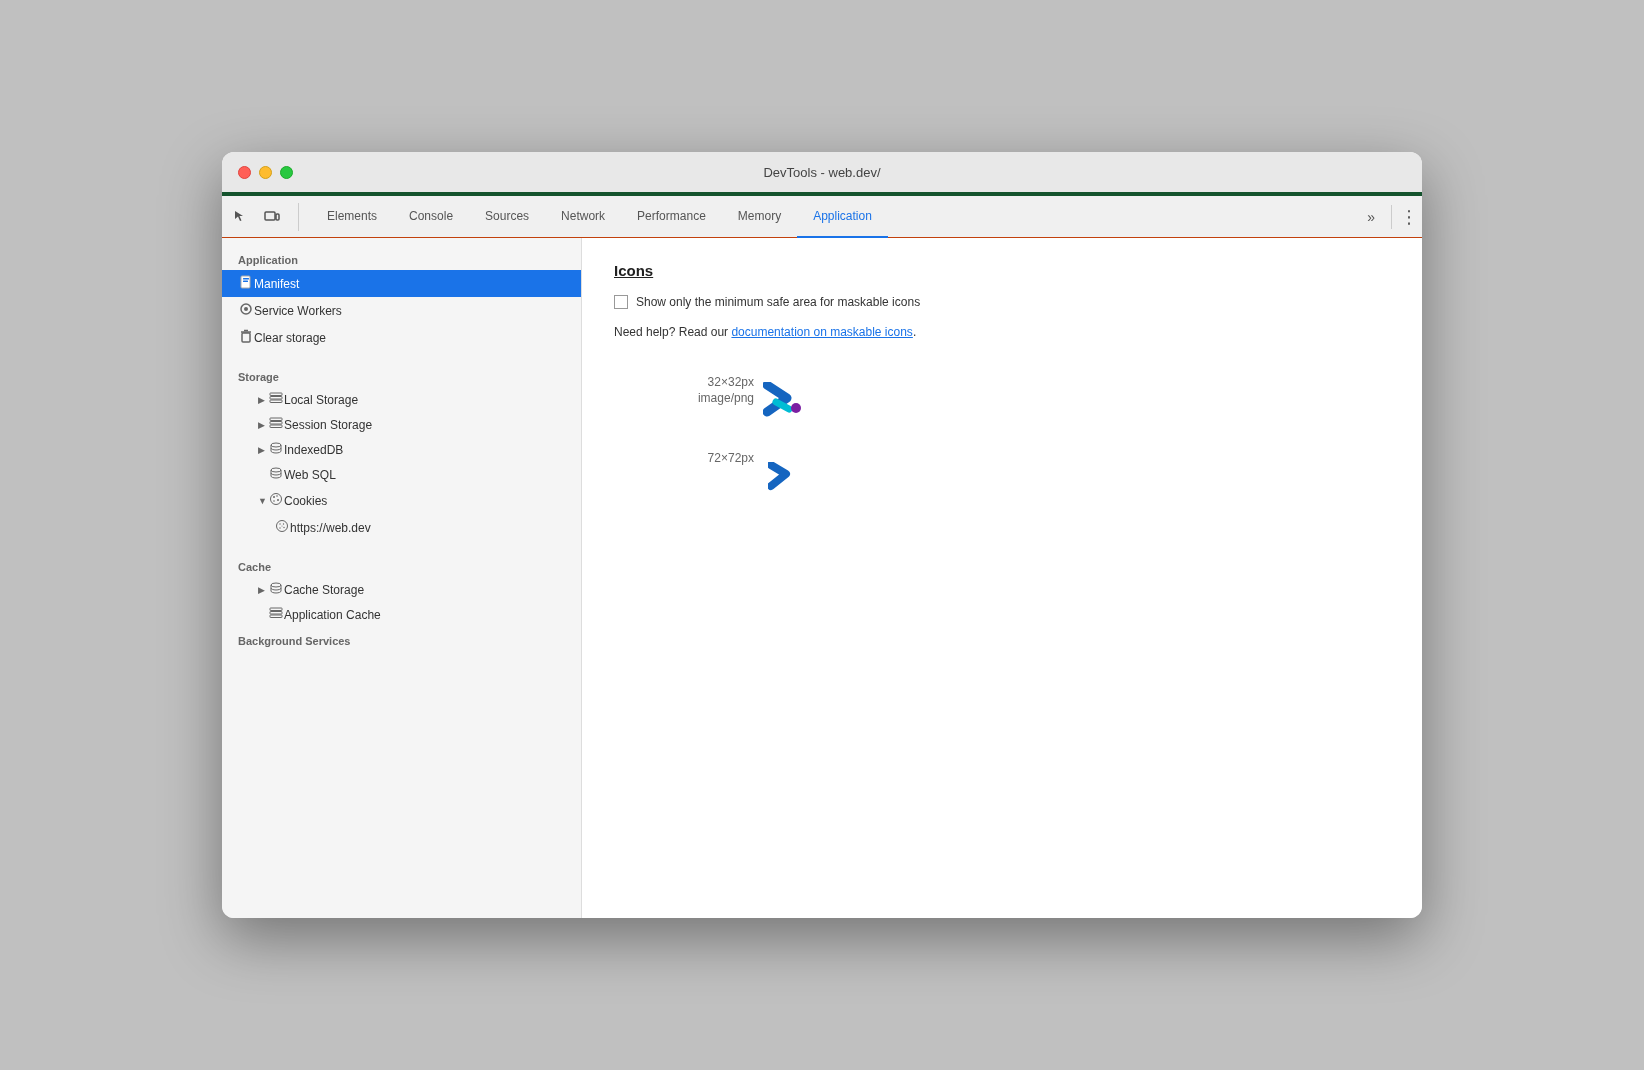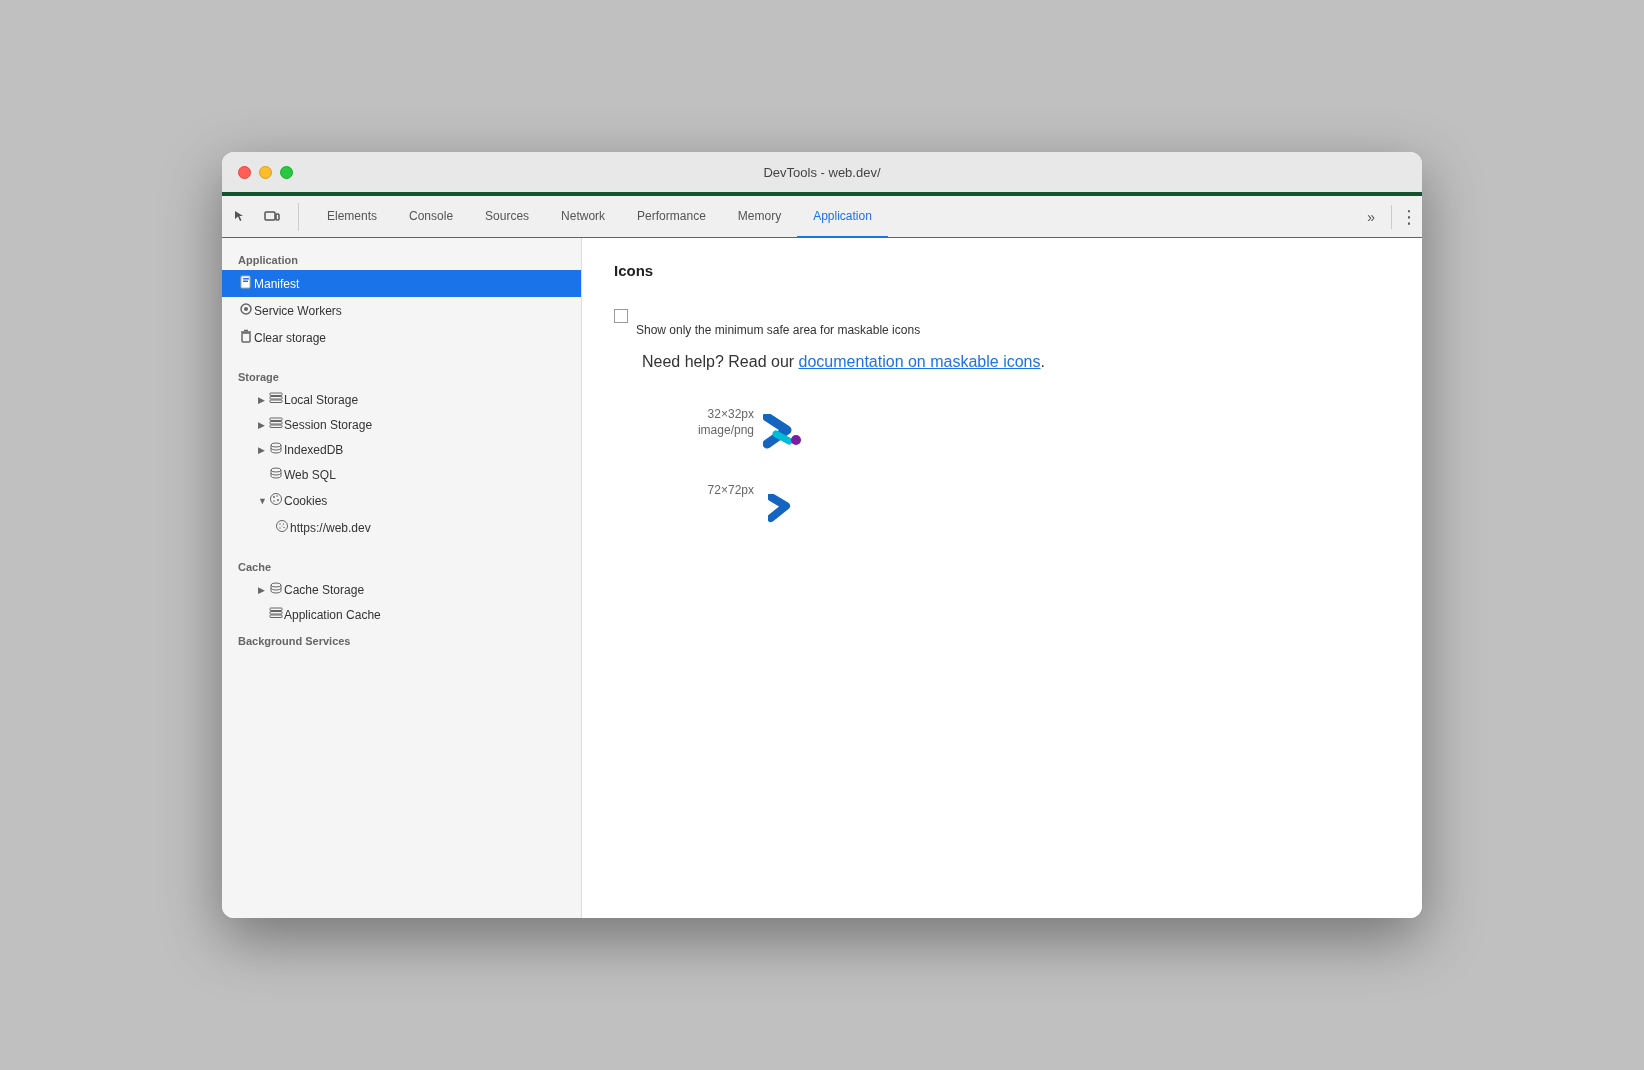--- a/index.html
+++ b/index.html
@@ -171,44 +171,43 @@
       flex: 1;
       background: white;
       overflow-y: auto;
       padding: 24px 32px;
     }
     .section-heading {
       font-size: 15px;
       font-weight: 600;
       color: #222;
       margin-bottom: 16px;
+      text-decoration: underline;
     }
     .checkbox-row {
       display: flex;
       align-items: center;
       gap: 8px;
       margin-bottom: 16px;
     }
     .checkbox-box {
       width: 14px;
       height: 14px;
       border: 1px solid #999;
       background: white;
       flex-shrink: 0;
     }
     .checkbox-label {
       font-size: 12px;
       color: #333;
-      margin-top: 28px;
     }
     .help-text {
-      font-size: 16px;
+      font-size: 12px;
       color: #333;
       margin-bottom: 32px;
-      margin-left: 28px;
     }
     .help-link {
       color: #1a73e8;
       text-decoration: underline;
       cursor: pointer;
     }
     .icon-display-area {
       display: flex;
       flex-direction: column;
       align-items: flex-start;

